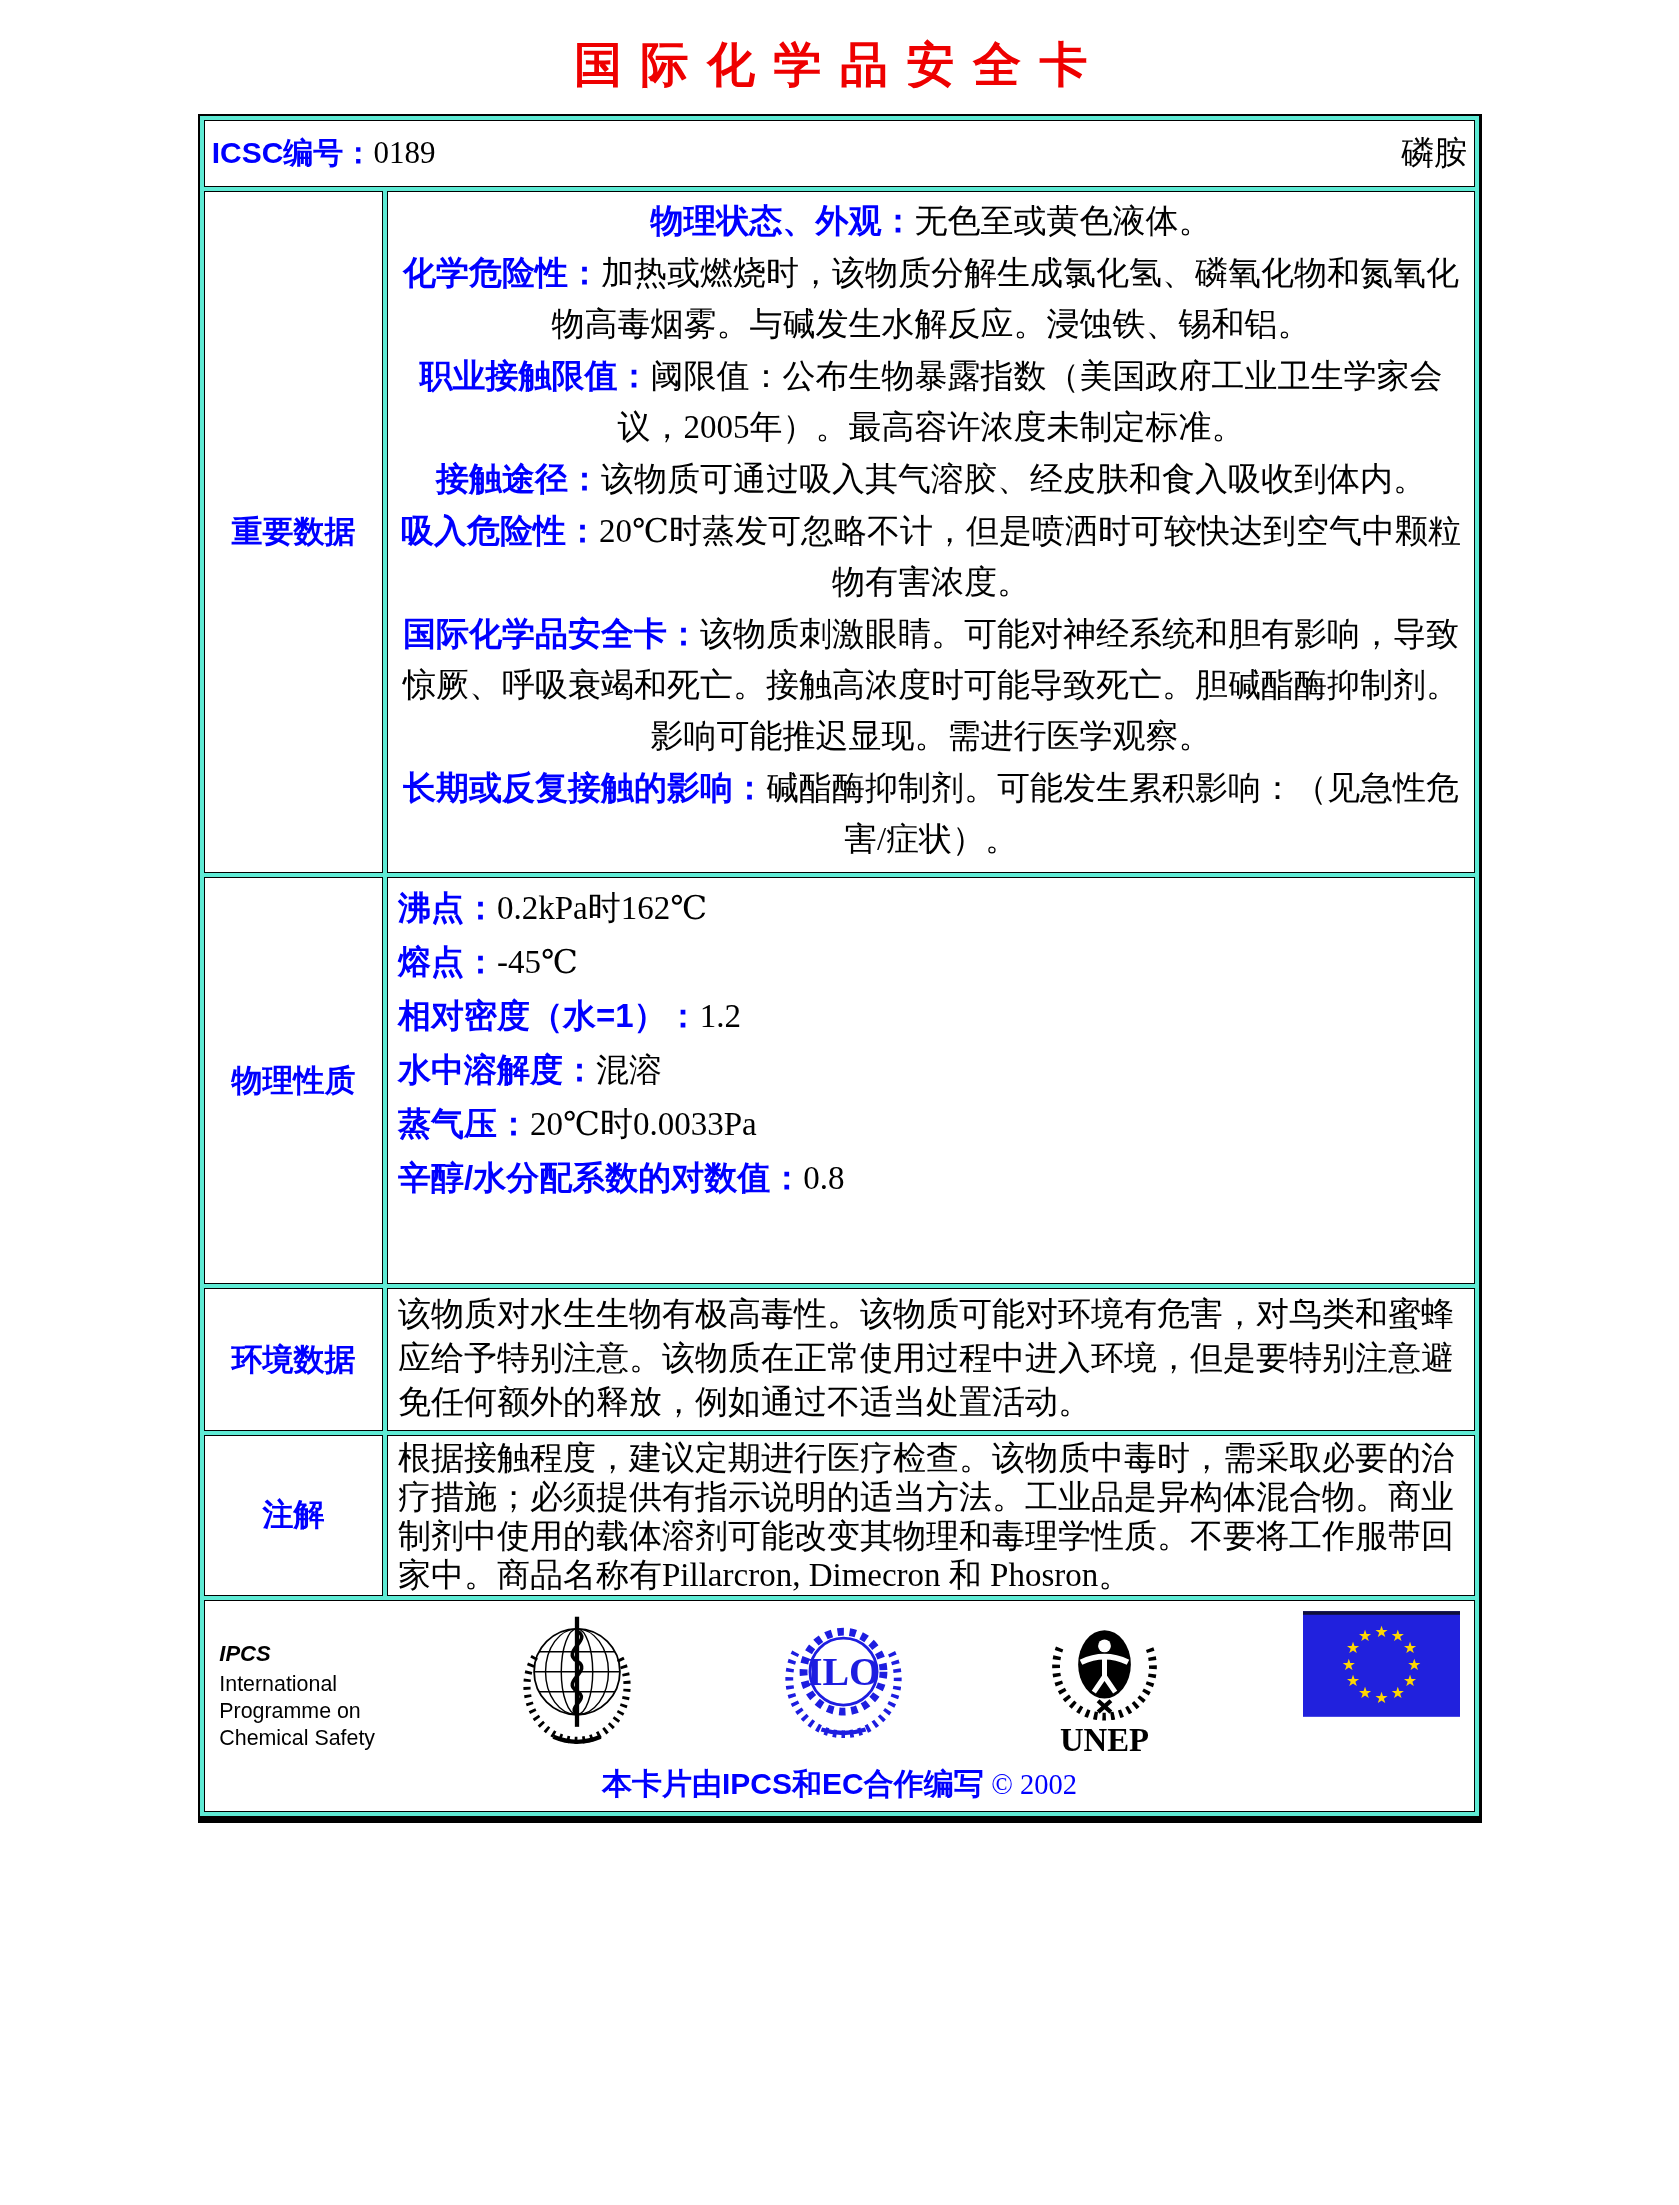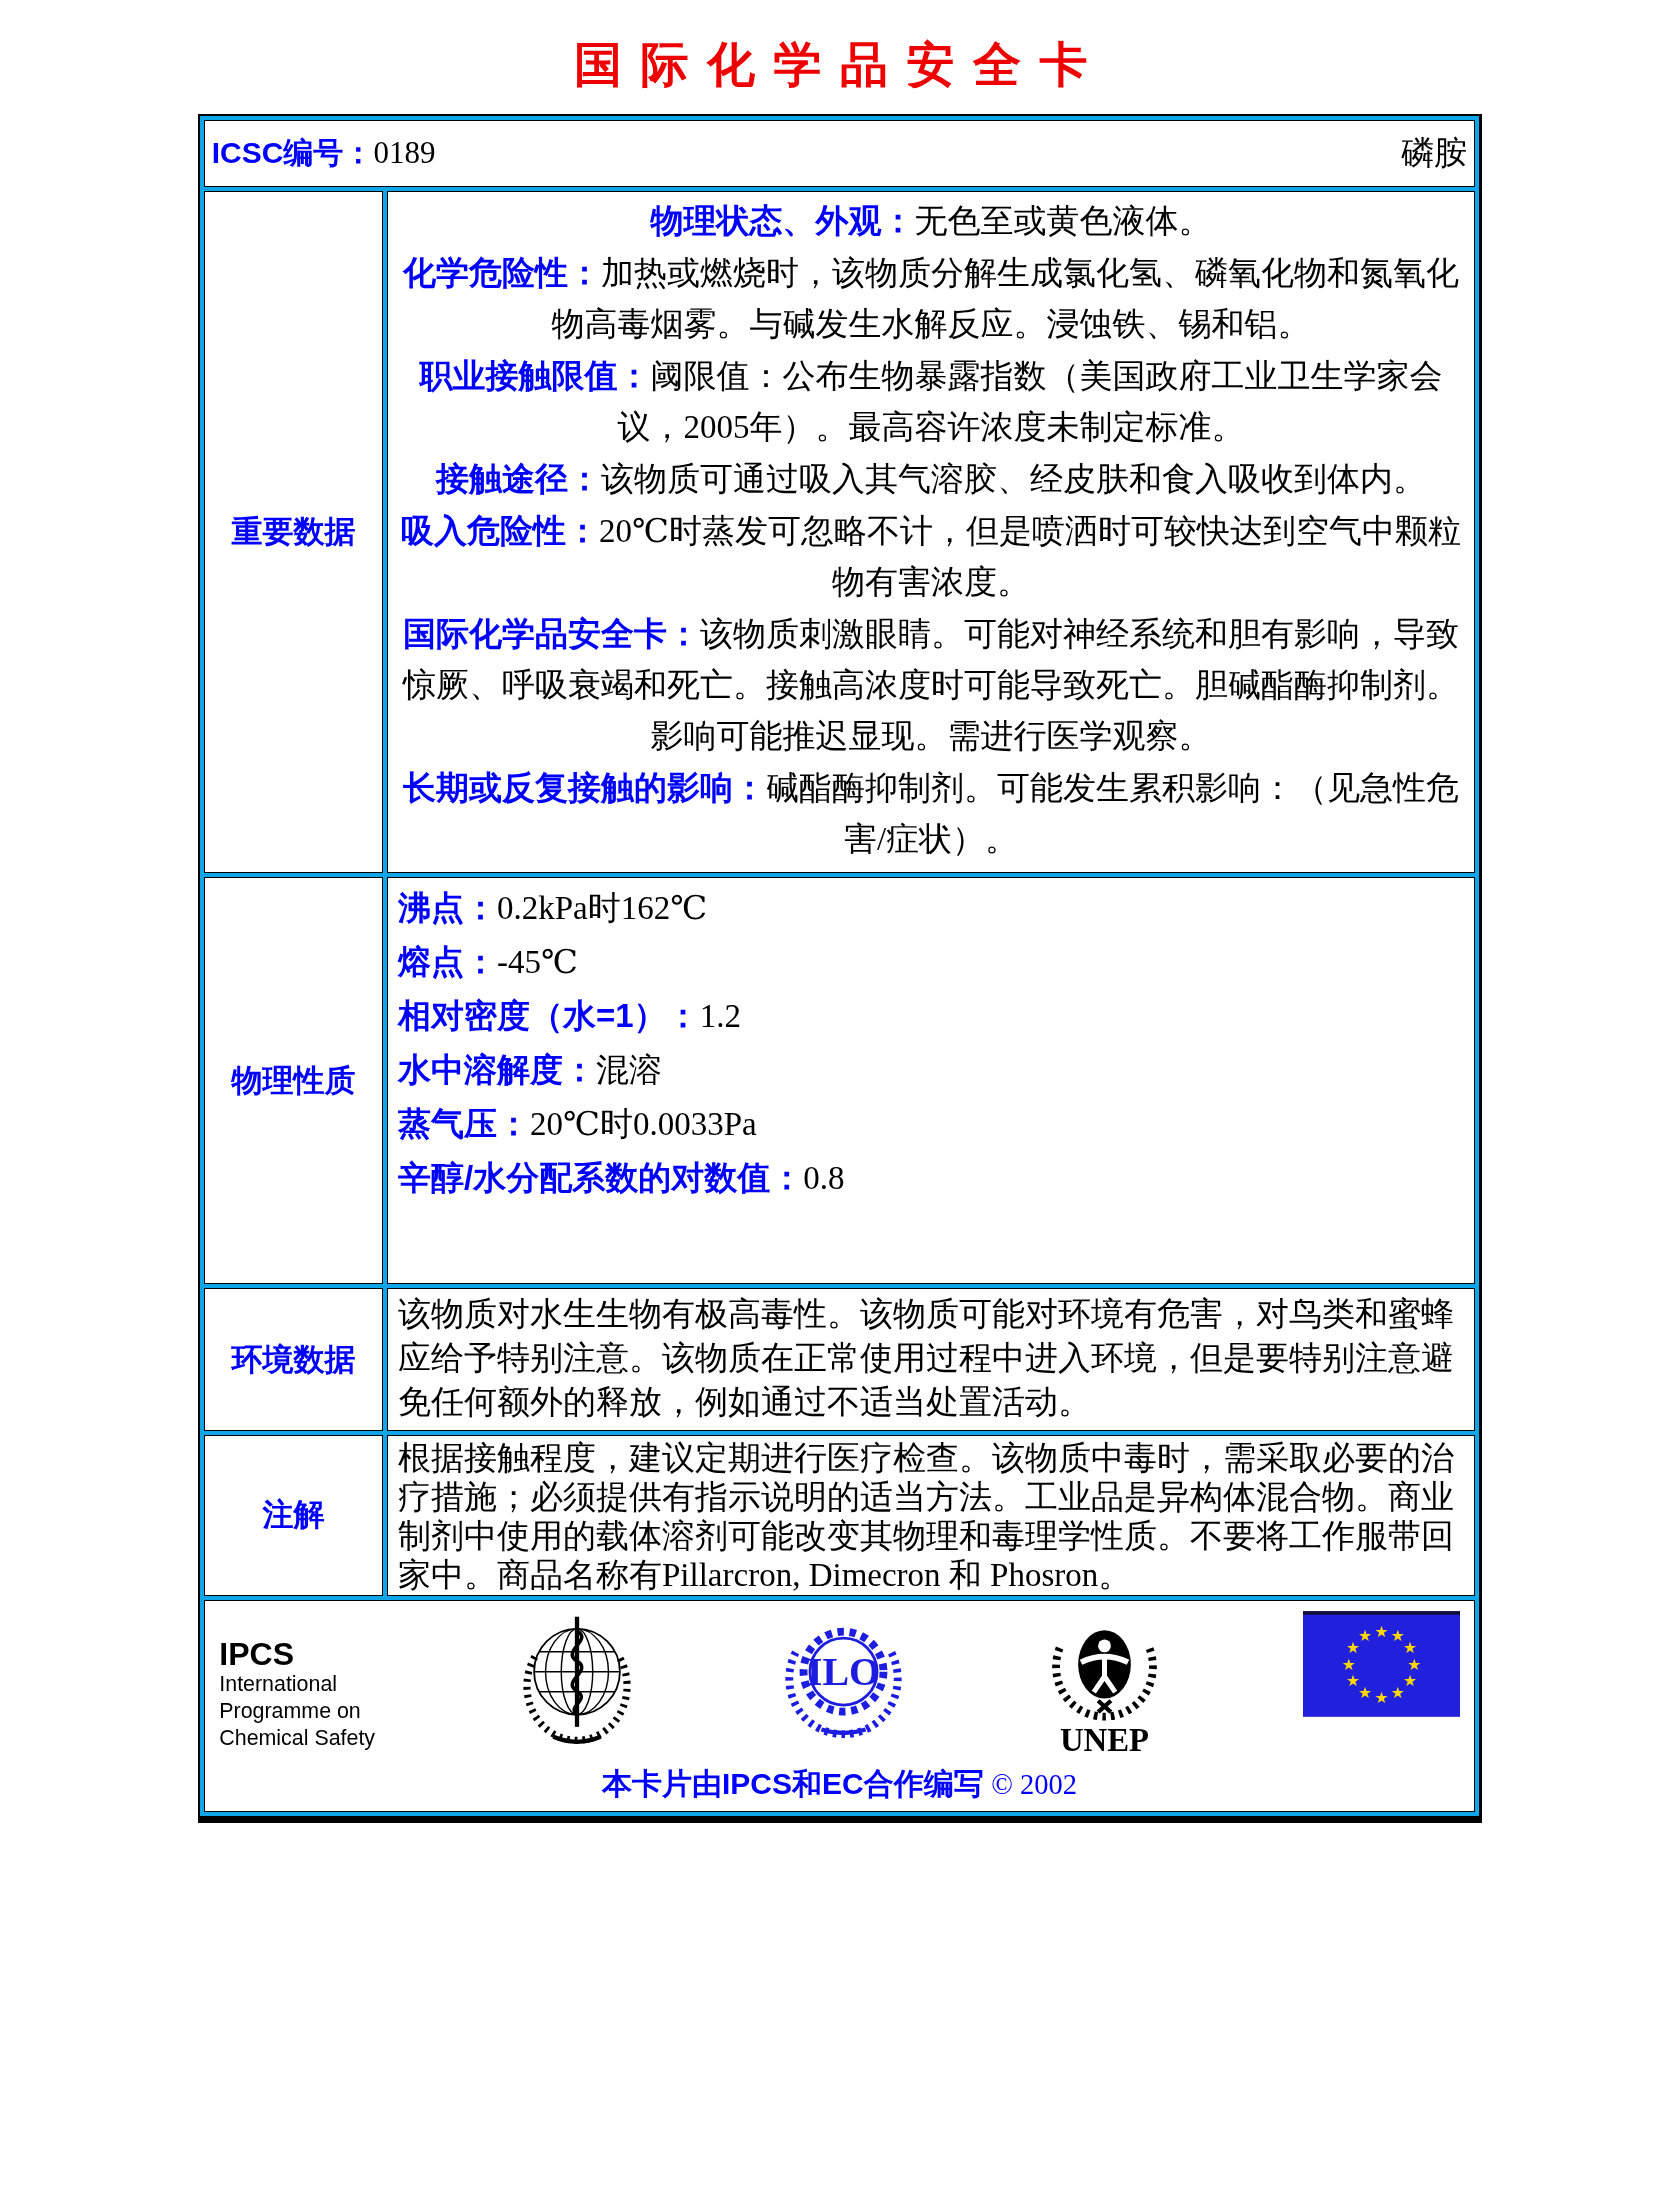--- a/index.html
+++ b/index.html
@@ -8,21 +8,21 @@
     font-family:"Liberation Serif","DejaVu Serif",serif;color:#000;
   }
   .sans{font-family:"Liberation Sans","DejaVu Sans",sans-serif;}
   .page-title{
     text-align:center;color:#ee0000;font-weight:bold;
     font-family:"Liberation Sans","DejaVu Sans",sans-serif;
     font-size:48px;letter-spacing:18.5px;
     margin:36px 0 0 0;line-height:57px;height:78px;
   }
   .card{
-    width:1284px;margin:0 auto;background:#0ea5e9;
+    width:1284px;margin:0 auto;background:#5eead4;
     border:2.1px solid #000;border-right-width:3.6px;border-bottom-width:7.1px;
     box-sizing:border-box;
   }
   table.grid{width:100%;border-collapse:separate;border-spacing:4.3px;}
   td.cell{border:1.4px solid #000;background:#fff;vertical-align:top;box-sizing:content-box;}
   td.hdr{height:63px;}
   .hdr-flex{display:flex;justify-content:space-between;align-items:center;height:100%;padding:0 5.7px;}
   .hdr-left{font-size:31px;}
   .hdr-left .lbl{font-size:30px;}
   .hdr-right{font-size:33px;}
@@ -39,21 +39,21 @@
   }
   .imp .item{display:block;line-height:51px;text-align:center;}
   .phys .item{display:block;line-height:54px;}
   .env-text{line-height:44px;}
   .notes-text{line-height:39px;}
   .addl-text{line-height:41px;}
   
   td.logos-cell{padding:10px 14.3px 5.7px 14.3px;}
   .logos-flex{display:flex;justify-content:space-between;align-items:flex-start;}
   .ipcs{padding-top:26px;}
-  .ipcs-abbr{font-weight:bold;font-size:32px;line-height:34px;}
+  .ipcs-abbr{font-weight:bold;font-size:22px;line-height:34px;font-style:italic;}
   .ipcs-line{font-size:21.4px;line-height:27px;}
   .caption{
     text-align:center;margin-top:7.1px;color:#0000ff;font-size:30px;
   }
   .cap-zh{font-weight:bold;font-family:"Liberation Sans","DejaVu Sans",sans-serif;}
   .cap-c{font-size:28.5px;}
   
   td.legal-cell{padding:7.1px 8.6px;}
   .legal-line{font-size:30px;line-height:40px;}
   .legal-lbl{font-weight:bold;font-family:"Liberation Sans","DejaVu Sans",sans-serif;}

